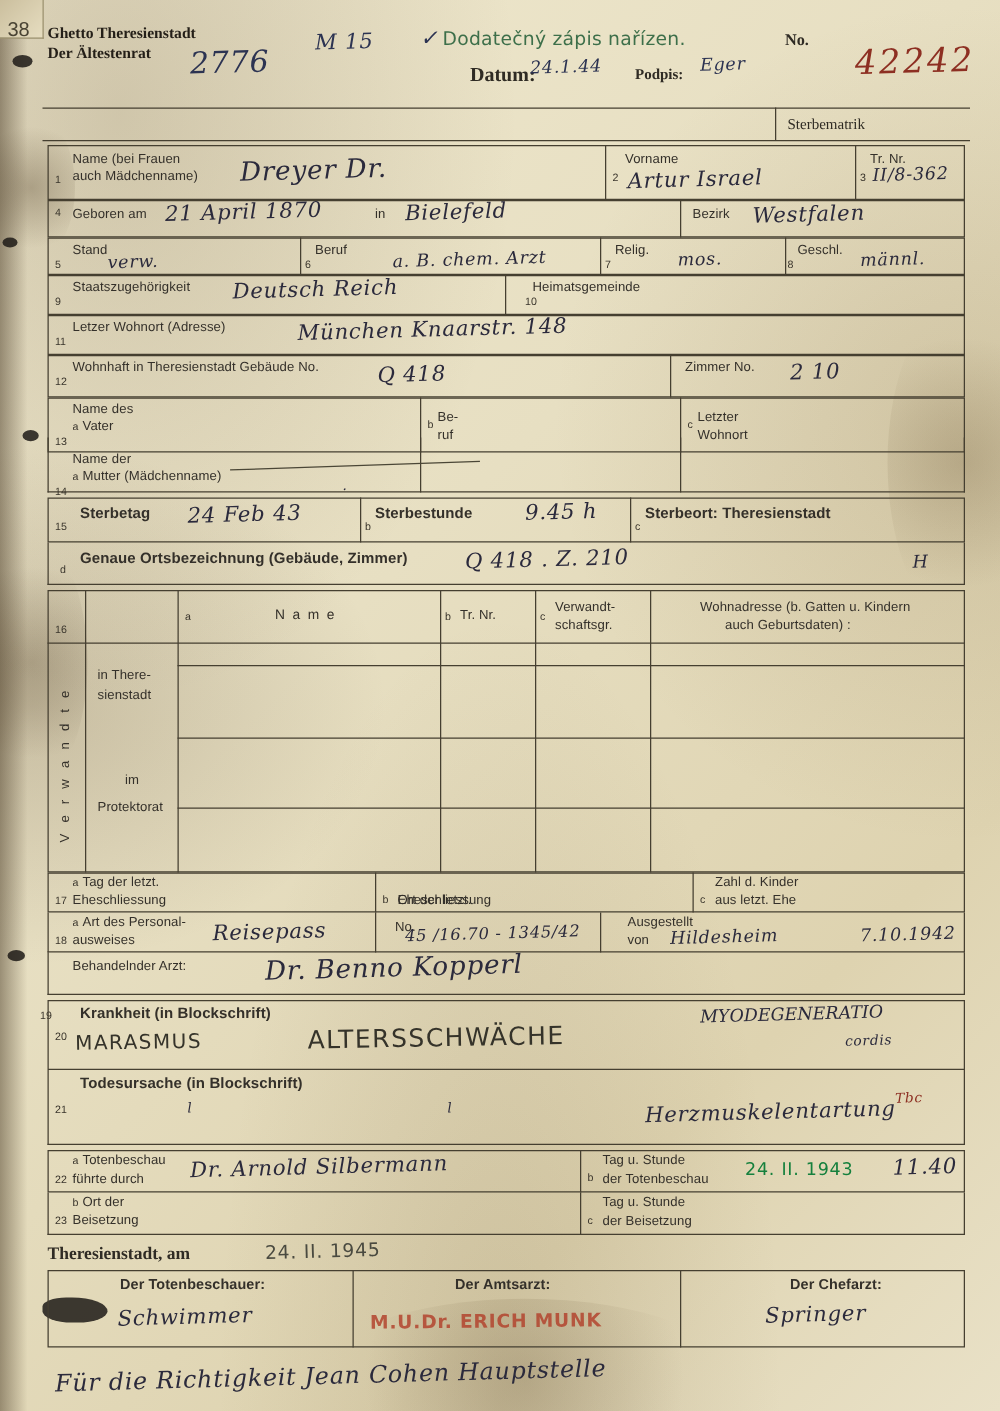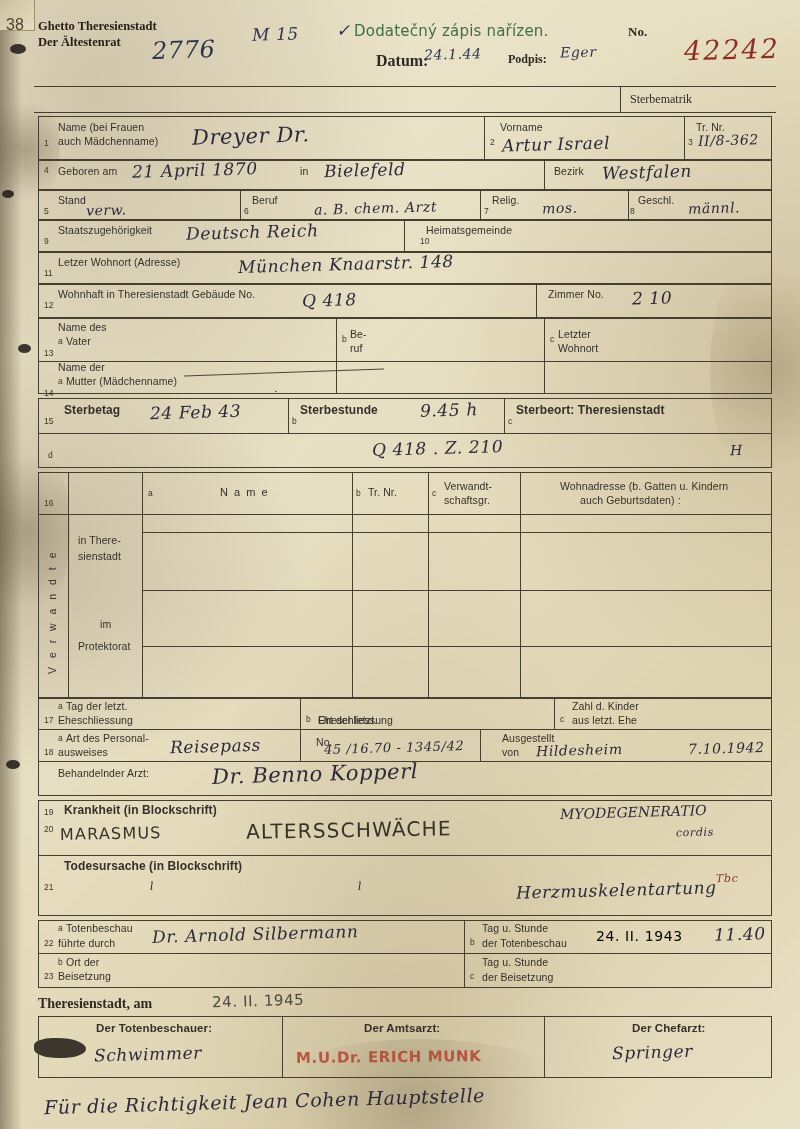--- a/index.html
+++ b/index.html
@@ -248,20 +248,21 @@
   <span class="num" style="left:20px;top:406px;">15</span>
   <span class="hw med" style="left:126px;top:392px;">24 Feb 43</span>
   <span class="num" style="left:268px;top:406px;">b</span>
   <span class="lbl b" style="left:276px;top:394px;font-size:12px;">Sterbestunde</span>
   <span class="hw med" style="left:396px;top:390px;">9.45 h</span>
   <span class="num" style="left:484px;top:406px;">c</span>
   <span class="lbl b" style="left:492px;top:394px;font-size:12px;">Sterbeort: Theresienstadt</span>
 
   <div class="bx" style="left:14px;top:424px;width:734px;height:34px;border-width:0 1.4px 1.4px 1.4px;"></div>
   <span class="num" style="left:24px;top:440px;">d</span>
+  <span class="lbl b" style="left:40px;top:430px;font-size:12px;">Genaue Ortsbezeichnung (Gebäude, Zimmer)</span>
   <span class="hw med" style="left:348px;top:428px;">Q 418 . Z. 210</span>
   <span class="hw sm" style="left:706px;top:432px;">H</span>
 
   <div class="bx" style="left:14px;top:462px;width:734px;height:226px;border-width:1.2px;"></div>
 
   <div class="bx" style="left:14px;top:504px;width:734px;height:0;border-width:0 0 1.2px 0;"></div>
 
   <div class="bx" style="left:44px;top:462px;width:0;height:226px;border-width:0 0 0 1.2px;"></div>
   <div class="bx" style="left:118px;top:462px;width:0;height:226px;border-width:0 0 0 1.2px;"></div>
   <div class="bx" style="left:328px;top:462px;width:0;height:226px;border-width:0 0 0 1.2px;"></div>
@@ -314,21 +315,21 @@
   <span class="hw med" style="left:146px;top:726px;">Reisepass</span>
   <span class="lbl" style="left:292px;top:726px;">No.</span>
   <span class="hw sm" style="left:300px;top:730px;font-size:13px;">45  /16.70 - 1345/42</span>
   <span class="lbl" style="left:478px;top:722px;">Ausgestellt</span>
   <span class="lbl" style="left:478px;top:736px;">von</span>
   <span class="hw sm" style="left:512px;top:732px;">Hildesheim</span>
   <span class="hw sm" style="left:664px;top:730px;">7.10.1942</span>
 
   <div class="bx" style="left:14px;top:752px;width:734px;height:34px;border-width:0 1.2px 1.4px 1.2px;"></div>
   <span class="lbl" style="left:34px;top:757px;">Behandelnder Arzt:</span>
-  <span class="num" style="left:20px;top:757px;margin-top:40px;">19</span>
+  <span class="num" style="left:8px;top:757px;margin-top:40px;">19</span>
   <span class="hw big" style="left:188px;top:752px;">Dr. Benno Kopperl</span>
 
   <div class="bx" style="left:14px;top:790px;width:734px;height:56px;border-width:1.4px;"></div>
   <span class="lbl b" style="left:40px;top:794px;font-size:12px;">Krankheit (in Blockschrift)</span>
   <span class="num" style="left:20px;top:814px;text-align:center;">20</span>
   <span class="blockcaps" style="left:36px;top:814px;font-size:16px;transform:rotate(-1deg);">MARASMUS</span>
   <span class="blockcaps" style="left:222px;top:808px;font-size:20px;transform:rotate(-1deg);">ALTERSSCHWÄCHE</span>
   <span class="hw sm" style="left:536px;top:794px;letter-spacing:0;">MYODEGENERATIO</span>
   <span class="hw tiny" style="left:652px;top:816px;">cordis</span>
 
@@ -343,21 +344,21 @@
   <div class="bx" style="left:14px;top:910px;width:734px;height:34px;border-width:1.2px;"></div>
   <div class="bx" style="left:440px;top:910px;width:0;height:34px;border-width:0 0 0 1.2px;"></div>
   <span class="num" style="left:34px;top:913px;">a</span>
   <span class="lbl" style="left:42px;top:912px;">Totenbeschau</span>
   <span class="num" style="left:20px;top:928px;">22</span>
   <span class="lbl" style="left:34px;top:927px;">führte durch</span>
   <span class="hw med" style="left:128px;top:914px;">Dr. Arnold Silbermann</span>
   <span class="num" style="left:446px;top:927px;">b</span>
   <span class="lbl" style="left:458px;top:912px;">Tag u. Stunde</span>
   <span class="lbl" style="left:458px;top:927px;">der Totenbeschau</span>
-  <span class="hw sm straight" style="left:572px;top:918px;font-family:'DejaVu Sans', sans-serif;font-style:normal;color:#000000;">24. II. 1943</span>
+  <span class="hw sm straight" style="left:572px;top:918px;font-family:'DejaVu Sans', sans-serif;font-style:normal;color:#15803d;">24. II. 1943</span>
   <span class="hw med" style="left:690px;top:914px;">11.40</span>
 
   <div class="bx" style="left:14px;top:944px;width:734px;height:34px;border-width:0 1.2px 1.4px 1.2px;"></div>
   <div class="bx" style="left:440px;top:944px;width:0;height:34px;border-width:0 0 0 1.2px;"></div>
   <span class="num" style="left:34px;top:947px;">b</span>
   <span class="lbl" style="left:42px;top:946px;">Ort der</span>
   <span class="num" style="left:20px;top:961px;">23</span>
   <span class="lbl" style="left:34px;top:960px;">Beisetzung</span>
   <span class="num" style="left:446px;top:961px;">c</span>
   <span class="lbl" style="left:458px;top:946px;">Tag u. Stunde</span>

